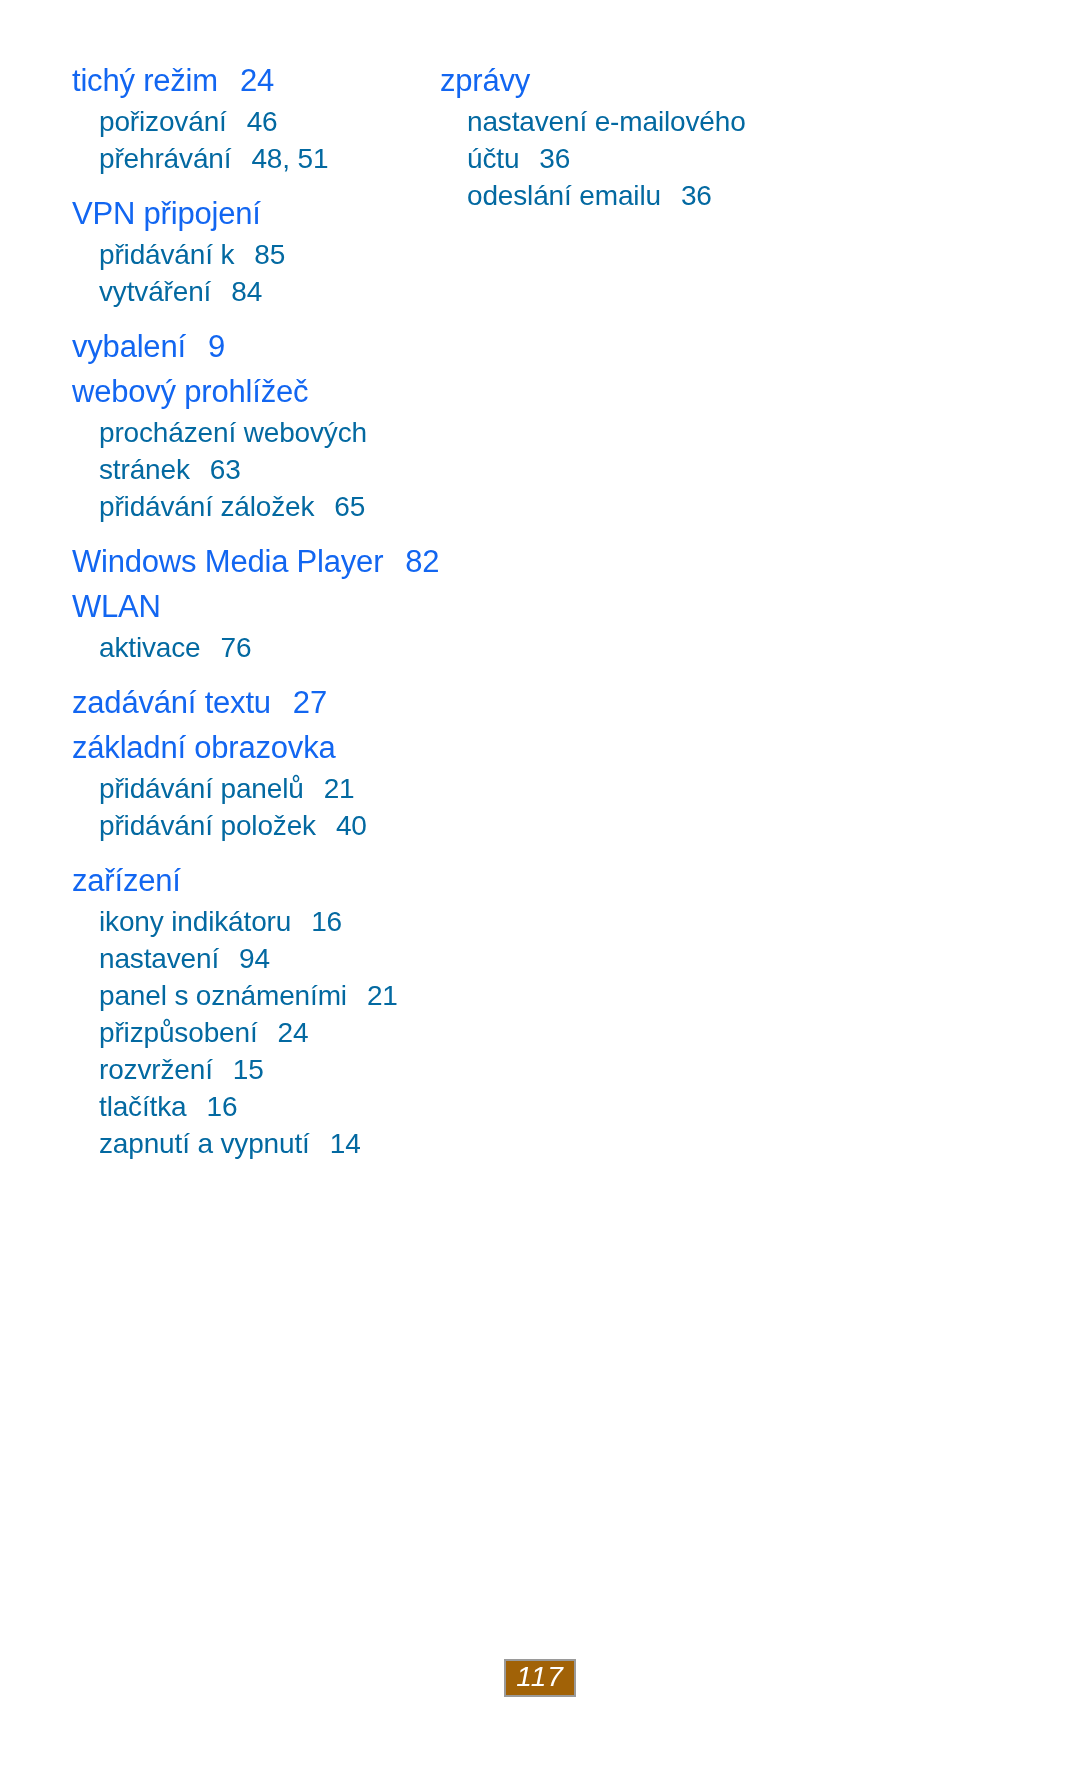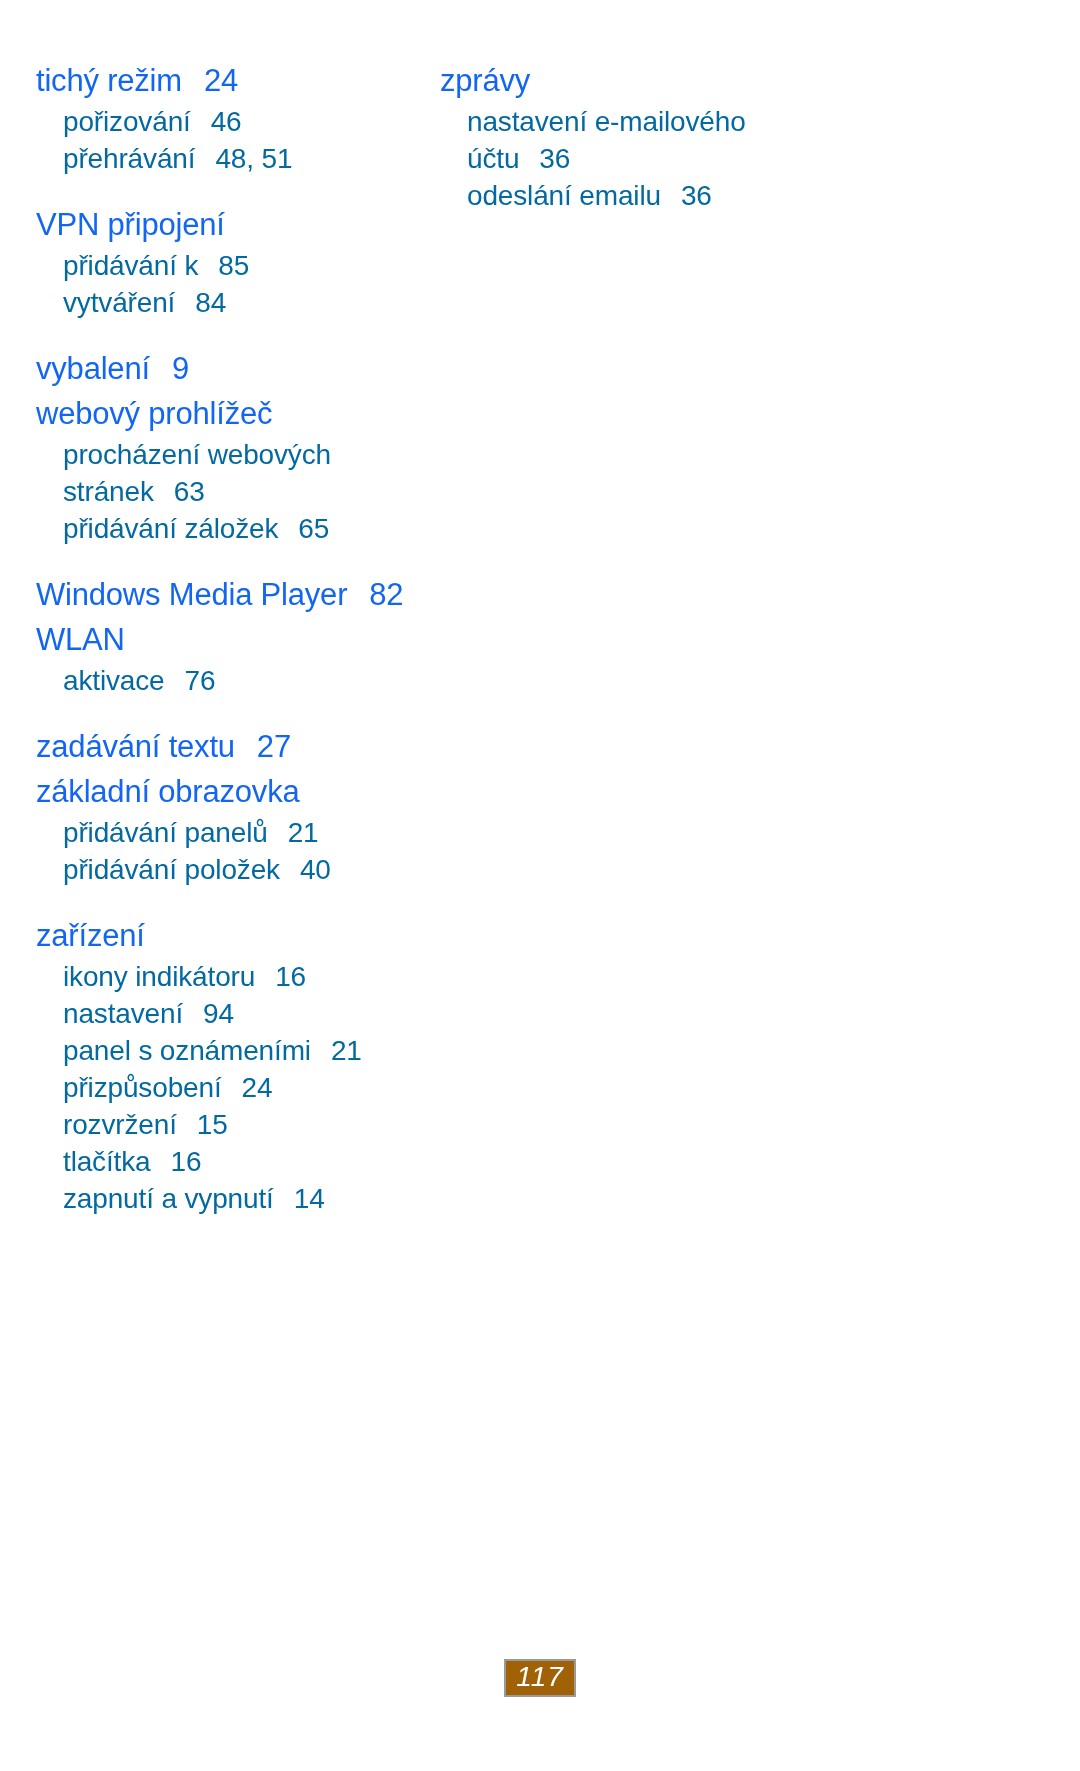--- a/index.html
+++ b/index.html
@@ -26,21 +26,21 @@
     position: absolute;
     top: 58px;
     left: 0;
     width: 1080px;
     display: flex;
     align-items: flex-start;
   }
   .column {
     box-sizing: border-box;
   }
-  .column.left  { width: 430px; padding-left: 36px; }
+  .column.left  { width: 430px; padding-left: 72px; }
   .column.right { width: 470px; padding-left: 10px; }
 
   .group { margin: 0 0 0 0; }
 
   .group-heading {
     color: #1266f1;
     font-size: 31px;
     line-height: 45px;
     font-weight: 400;
     letter-spacing: -0.2px;
@@ -64,21 +64,21 @@
     white-space: nowrap;
   }
   .entry.wrap {
     padding-left: 27px;
     max-width: 330px;
   }
 
   .column.right .entry.wrap { max-width: 330px; }
 
   
-  .group + .group { margin-top: 25px; }
+  .group + .group { margin-top: 14px; }
   .group.tight + .group { margin-top: 0px; }
 
   
   .footer {
     position: absolute;
     left: 0;
     right: 0;
     top: 1655px;
     text-align: center;
   }

